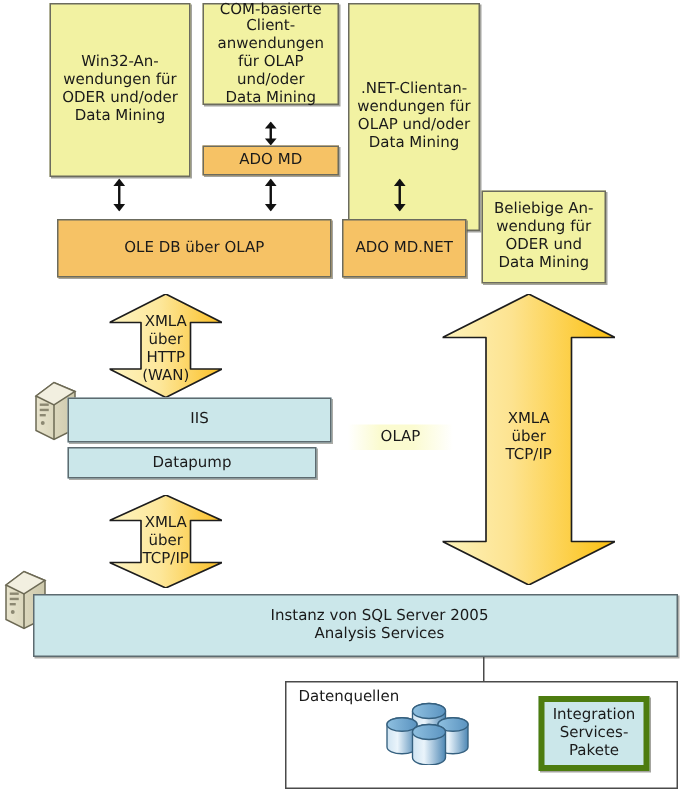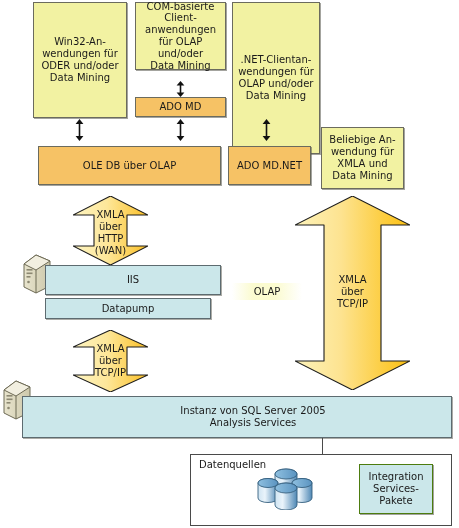--- a/index.html
+++ b/index.html
@@ -38,21 +38,21 @@
     font-size: 10px;
   }
   .server-band {
     background: #cbe7ea;
     border: 1px solid #5d6b70;
     font-size: 10px;
     box-shadow: 1px 1px 0 rgba(90,90,80,0.5);
   }
   .ssis-box {
     background: #cbe7ea;
-    border: 1px solid #4d7c0f;
+    border: 4px solid #4d7c0f;
     font-size: 10px;
   }
   .plain-box {
     background: #ffffff;
     border: 1px solid #4a4a4a;
     box-shadow: none;
   }
 
   
   .conn {
@@ -123,21 +123,21 @@
   <div class="node client-box" style="left:232px; top:2px; width:88px; height:152px;">
     <span>.NET-Clientan-
 wendungen für
 OLAP und/oder
 Data Mining</span>
   </div>
 
   <div class="node client-box" style="left:321px; top:127px; width:83px; height:62px;">
     <span>Beliebige An-
 wendung für
-XMLA und
+ODER und
 Data Mining</span>
   </div>
 
   <div class="conn" style="left:175px; top:81px; height:16px;">
     <svg viewBox="0 0 11 16" preserveAspectRatio="none">
       <line x1="5.5" y1="3" x2="5.5" y2="13" stroke="#111" stroke-width="1.6"></line>
       <polygon points="5.5,0 1.6,4.6 9.4,4.6" fill="#111"></polygon>
       <polygon points="5.5,16 1.6,11.4 9.4,11.4" fill="#111"></polygon>
     </svg>
   </div>

